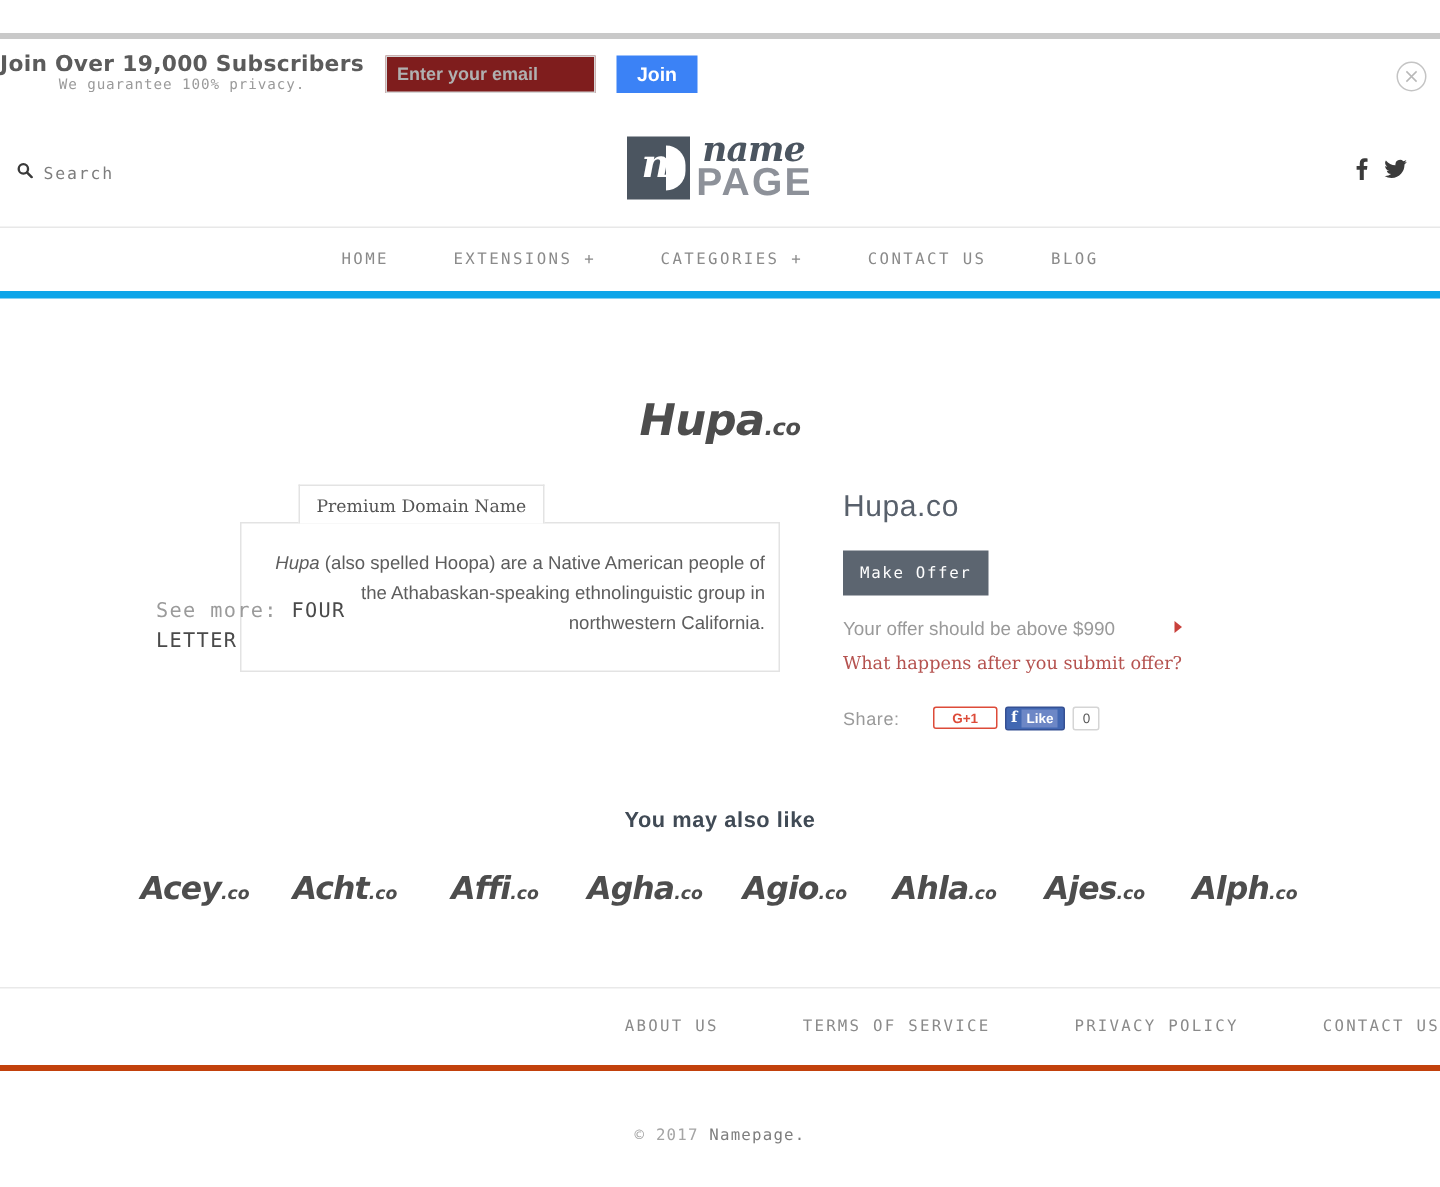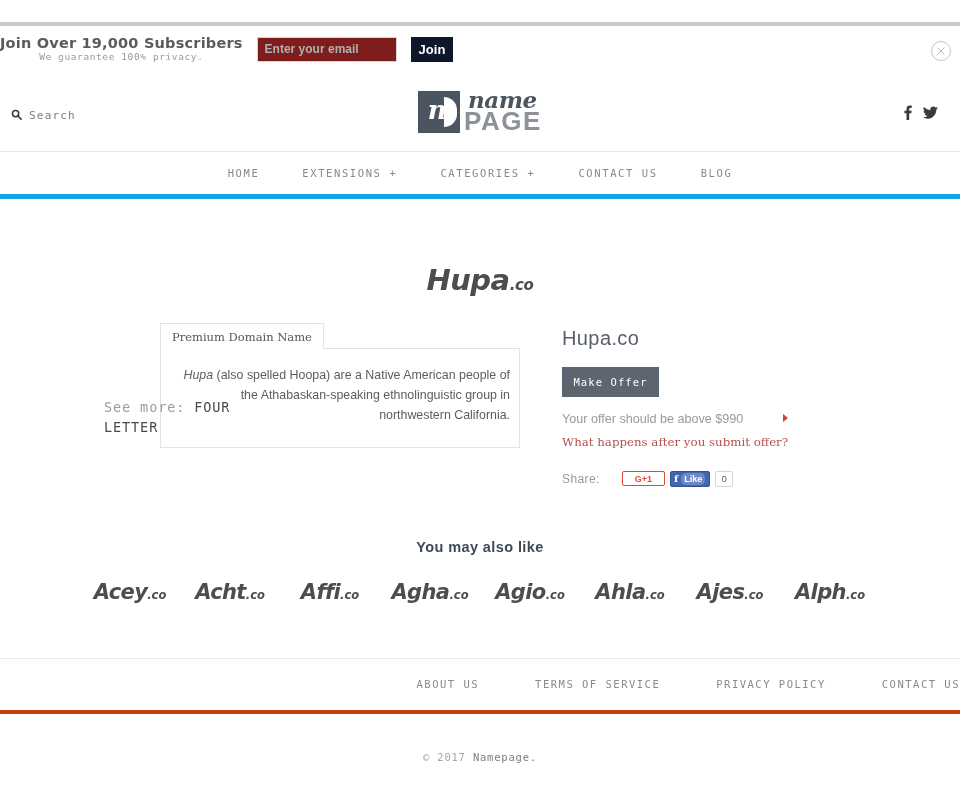--- a/index.html
+++ b/index.html
@@ -48,22 +48,22 @@
     font-size: 12px;
     color: #9a9a9a;
     padding: 0 7px;
     font-family: "Liberation Sans", sans-serif;
     outline: none;
     font-weight: bold;
   }
   .email-input::placeholder { color: #b0b0b0; }
   .join-btn {
     height: 25px;
-    padding: 0 8px;
-    background: #0f172a;
+    padding: 0 14px;
+    background: #3b82f6;
     color: #fff;
     border: none;
     font-size: 13px;
     font-weight: bold;
     cursor: pointer;
     font-family: "Liberation Sans", sans-serif;
   }
   .close-icon {
     position: absolute;
     right: 8px;
@@ -215,20 +215,21 @@
     border: 1px solid #e3e3e3;
     border-bottom: none;
     background: #fff;
     padding: 6px 11px 5px 11px;
     font-size: 11.5px;
     color: #555;
     font-family: "DejaVu Serif", serif;
     position: relative;
     z-index: 2;
     top: 1px;
+    margin-left: 39px;
   }
   .card-body {
     border: 1px solid #e3e3e3;
     padding: 16px 9px 22px 17px;
     text-align: right;
     font-size: 12.4px;
     line-height: 1.62;
     color: #5d5d5d;
     min-height: 88px;
   }
@@ -319,21 +320,21 @@
   .fb-f {
     color: #fff; font-weight: bold; font-size: 10px;
     font-family: "DejaVu Serif", serif; line-height: 1;
   }
   .fb-like-txt {
     background: #6d87c6;
     color: #fff;
     font-size: 9px;
     font-weight: bold;
     padding: 1px 3px;
-    border-radius: 5px;
+    border-radius: 0;
     font-family: "Liberation Sans", sans-serif;
   }
   .fb-count {
     height: 16px;
     min-width: 18px;
     border: 1px solid #d5d5d5;
     border-radius: 2px;
     background: #fff;
     color: #5a5a5a;
     font-size: 9px;

